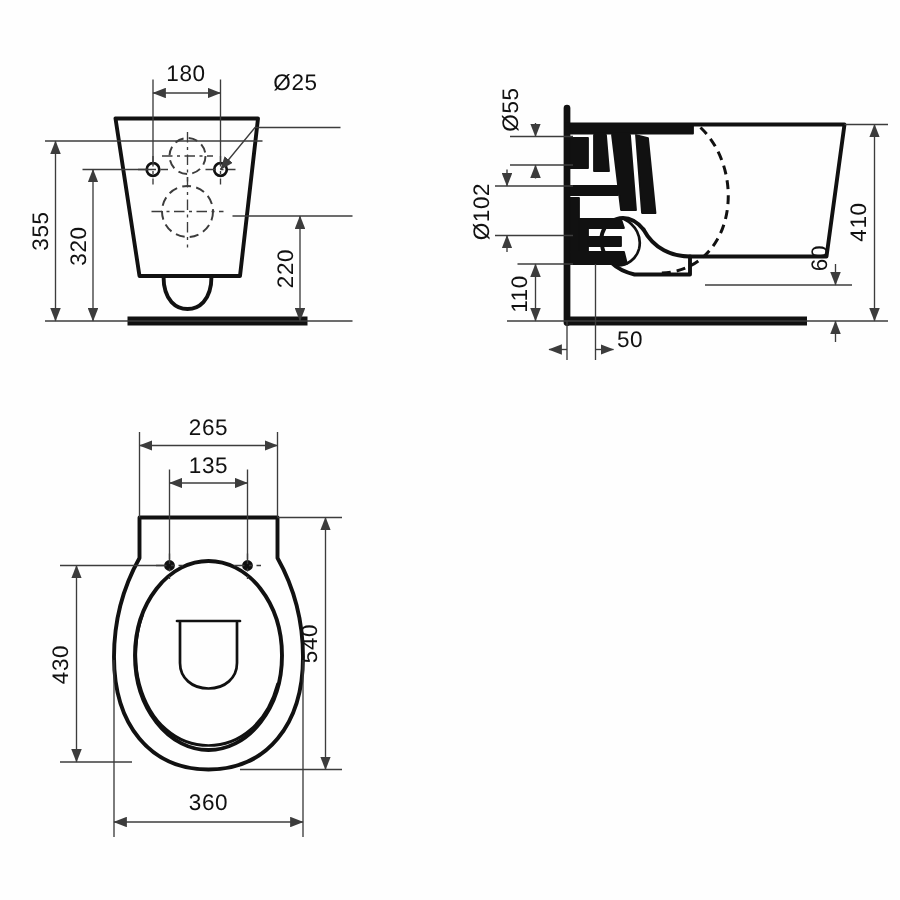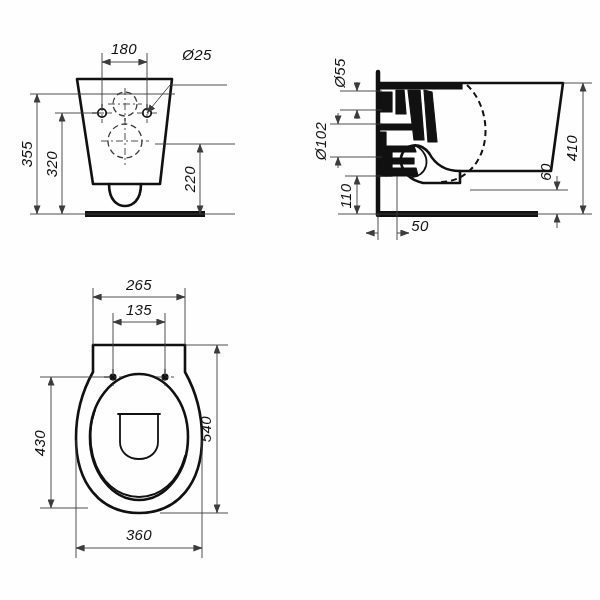--- a/index.html
+++ b/index.html
@@ -9,21 +9,20 @@
   }
   body {
     font-family: "Liberation Sans", sans-serif;
   }
   #sheet {
     position: relative;
     width: 600px;
     height: 600px;
     background: #fefefe;
     overflow: hidden;
-    font-style: italic;
   }
   svg.draw {
     position: absolute;
     left: 0;
     top: 0;
     width: 600px;
     height: 600px;
   }
   .obj {
     fill: none;

